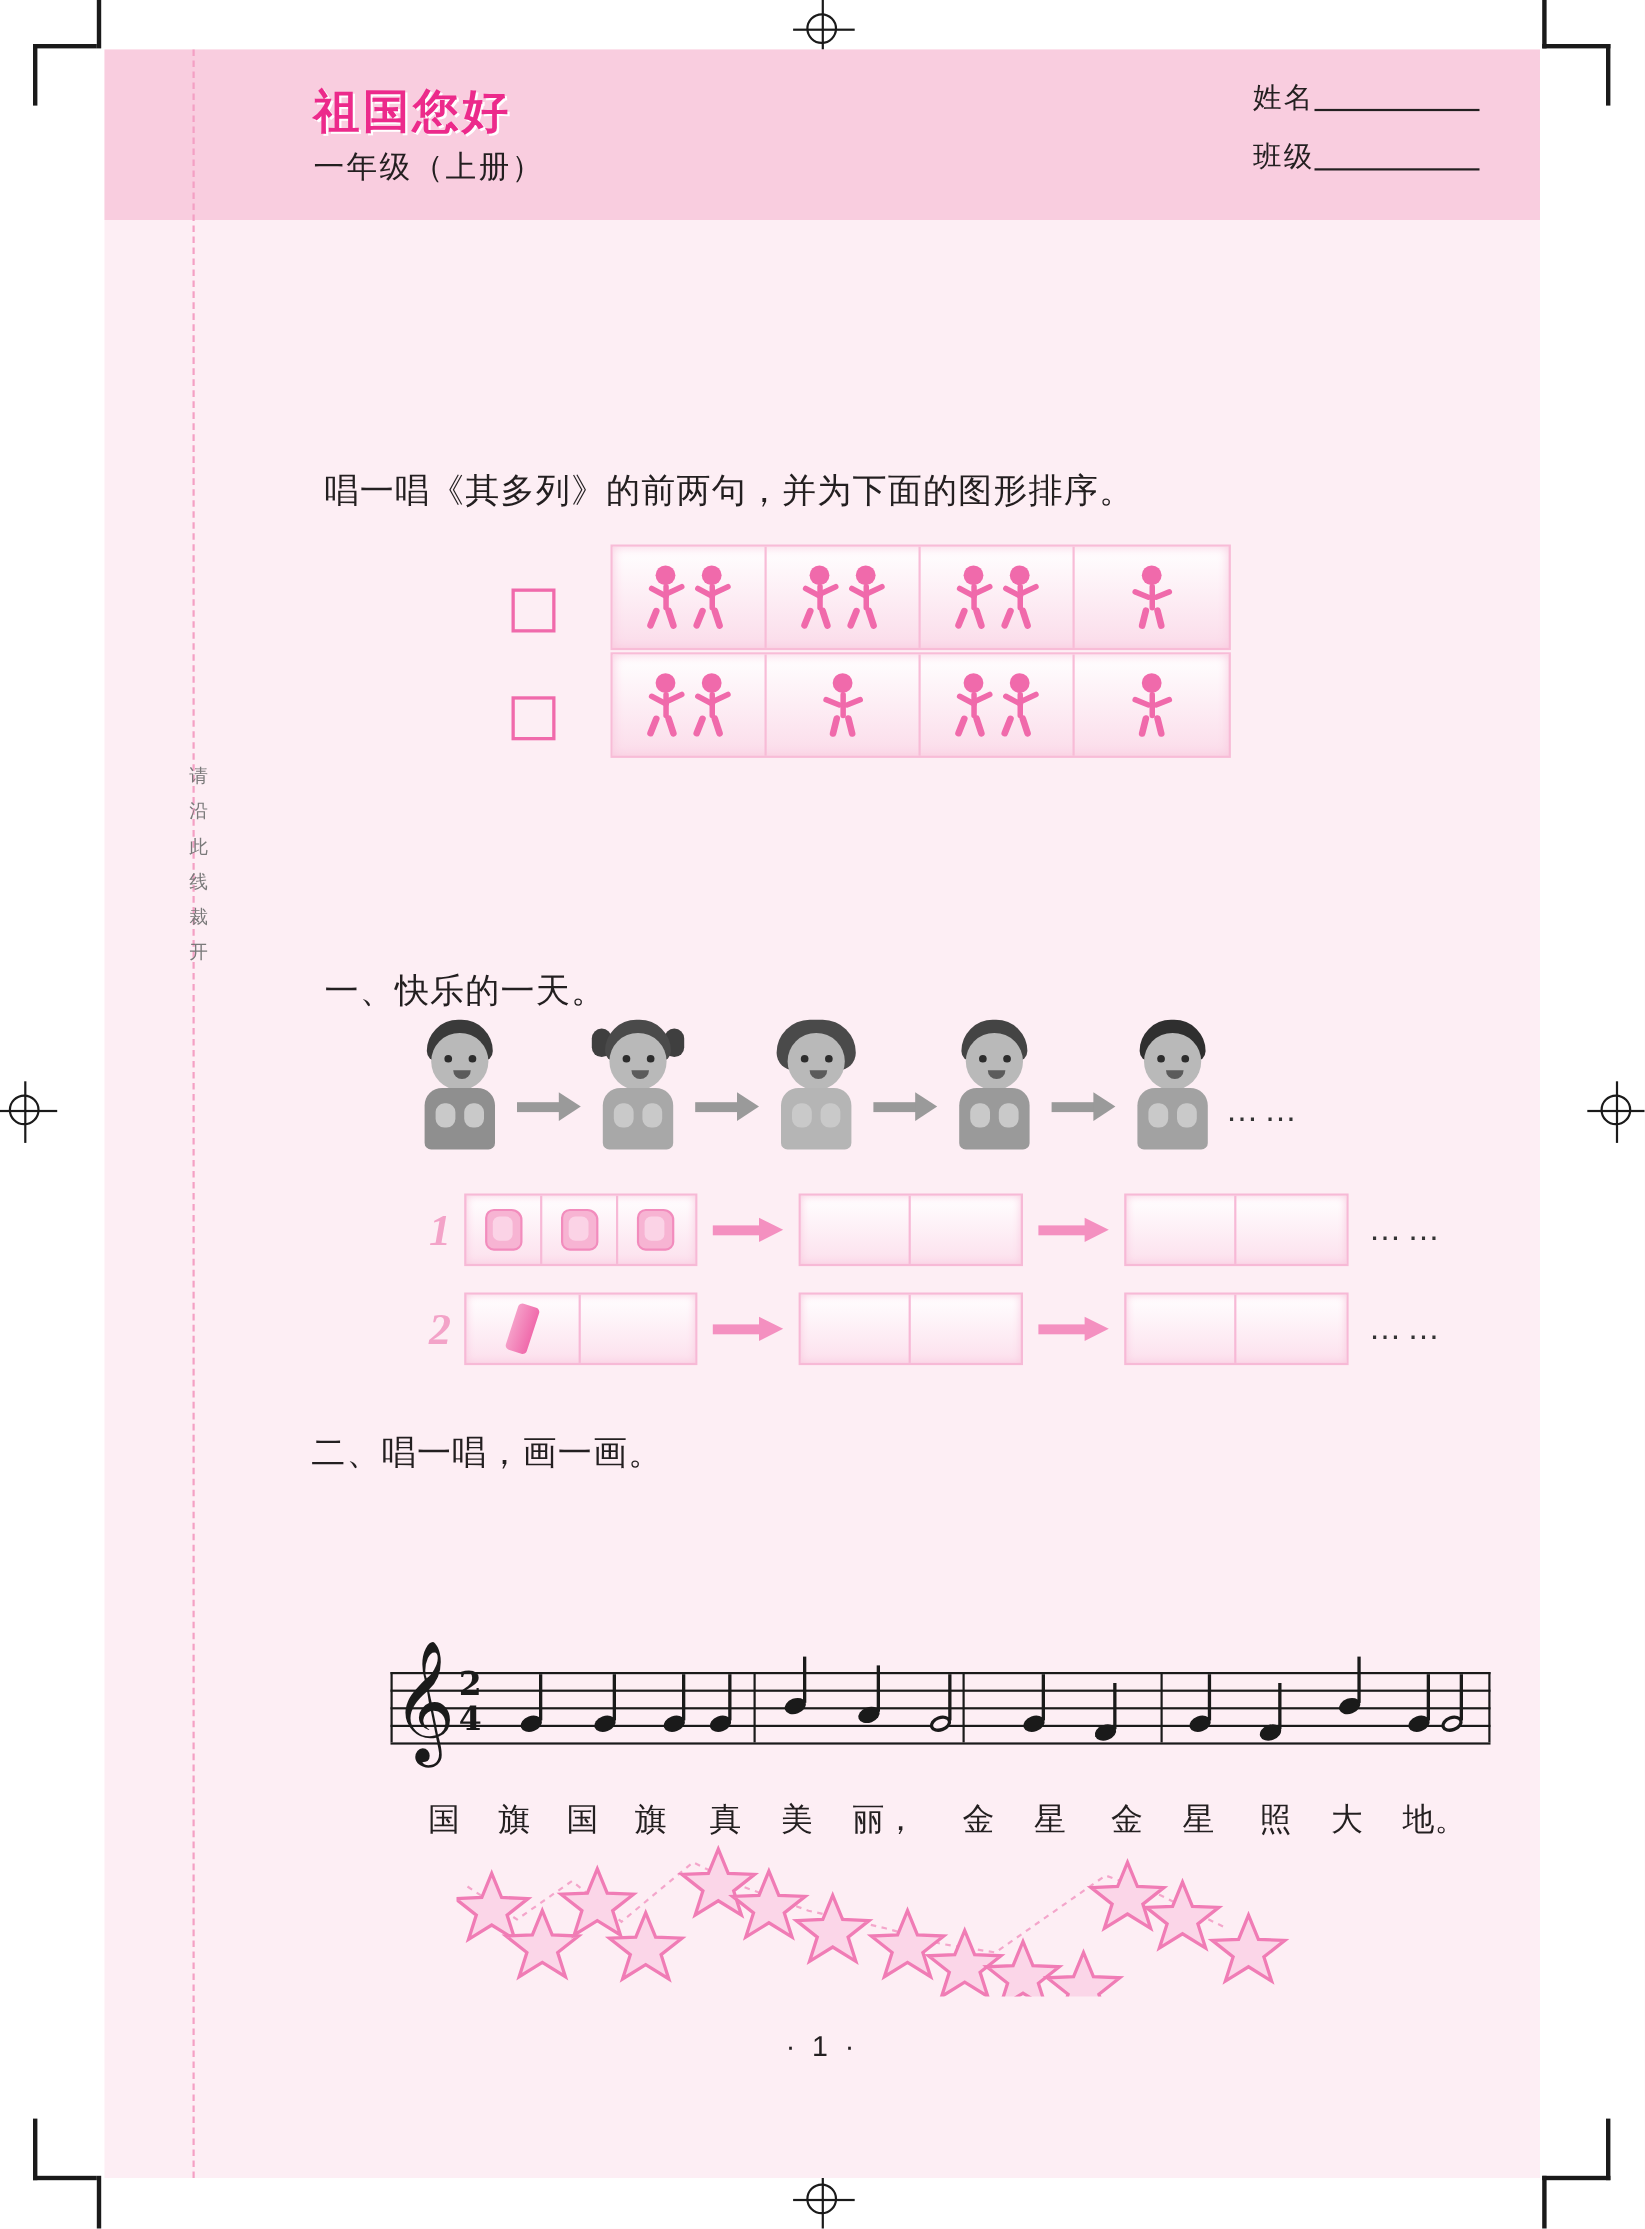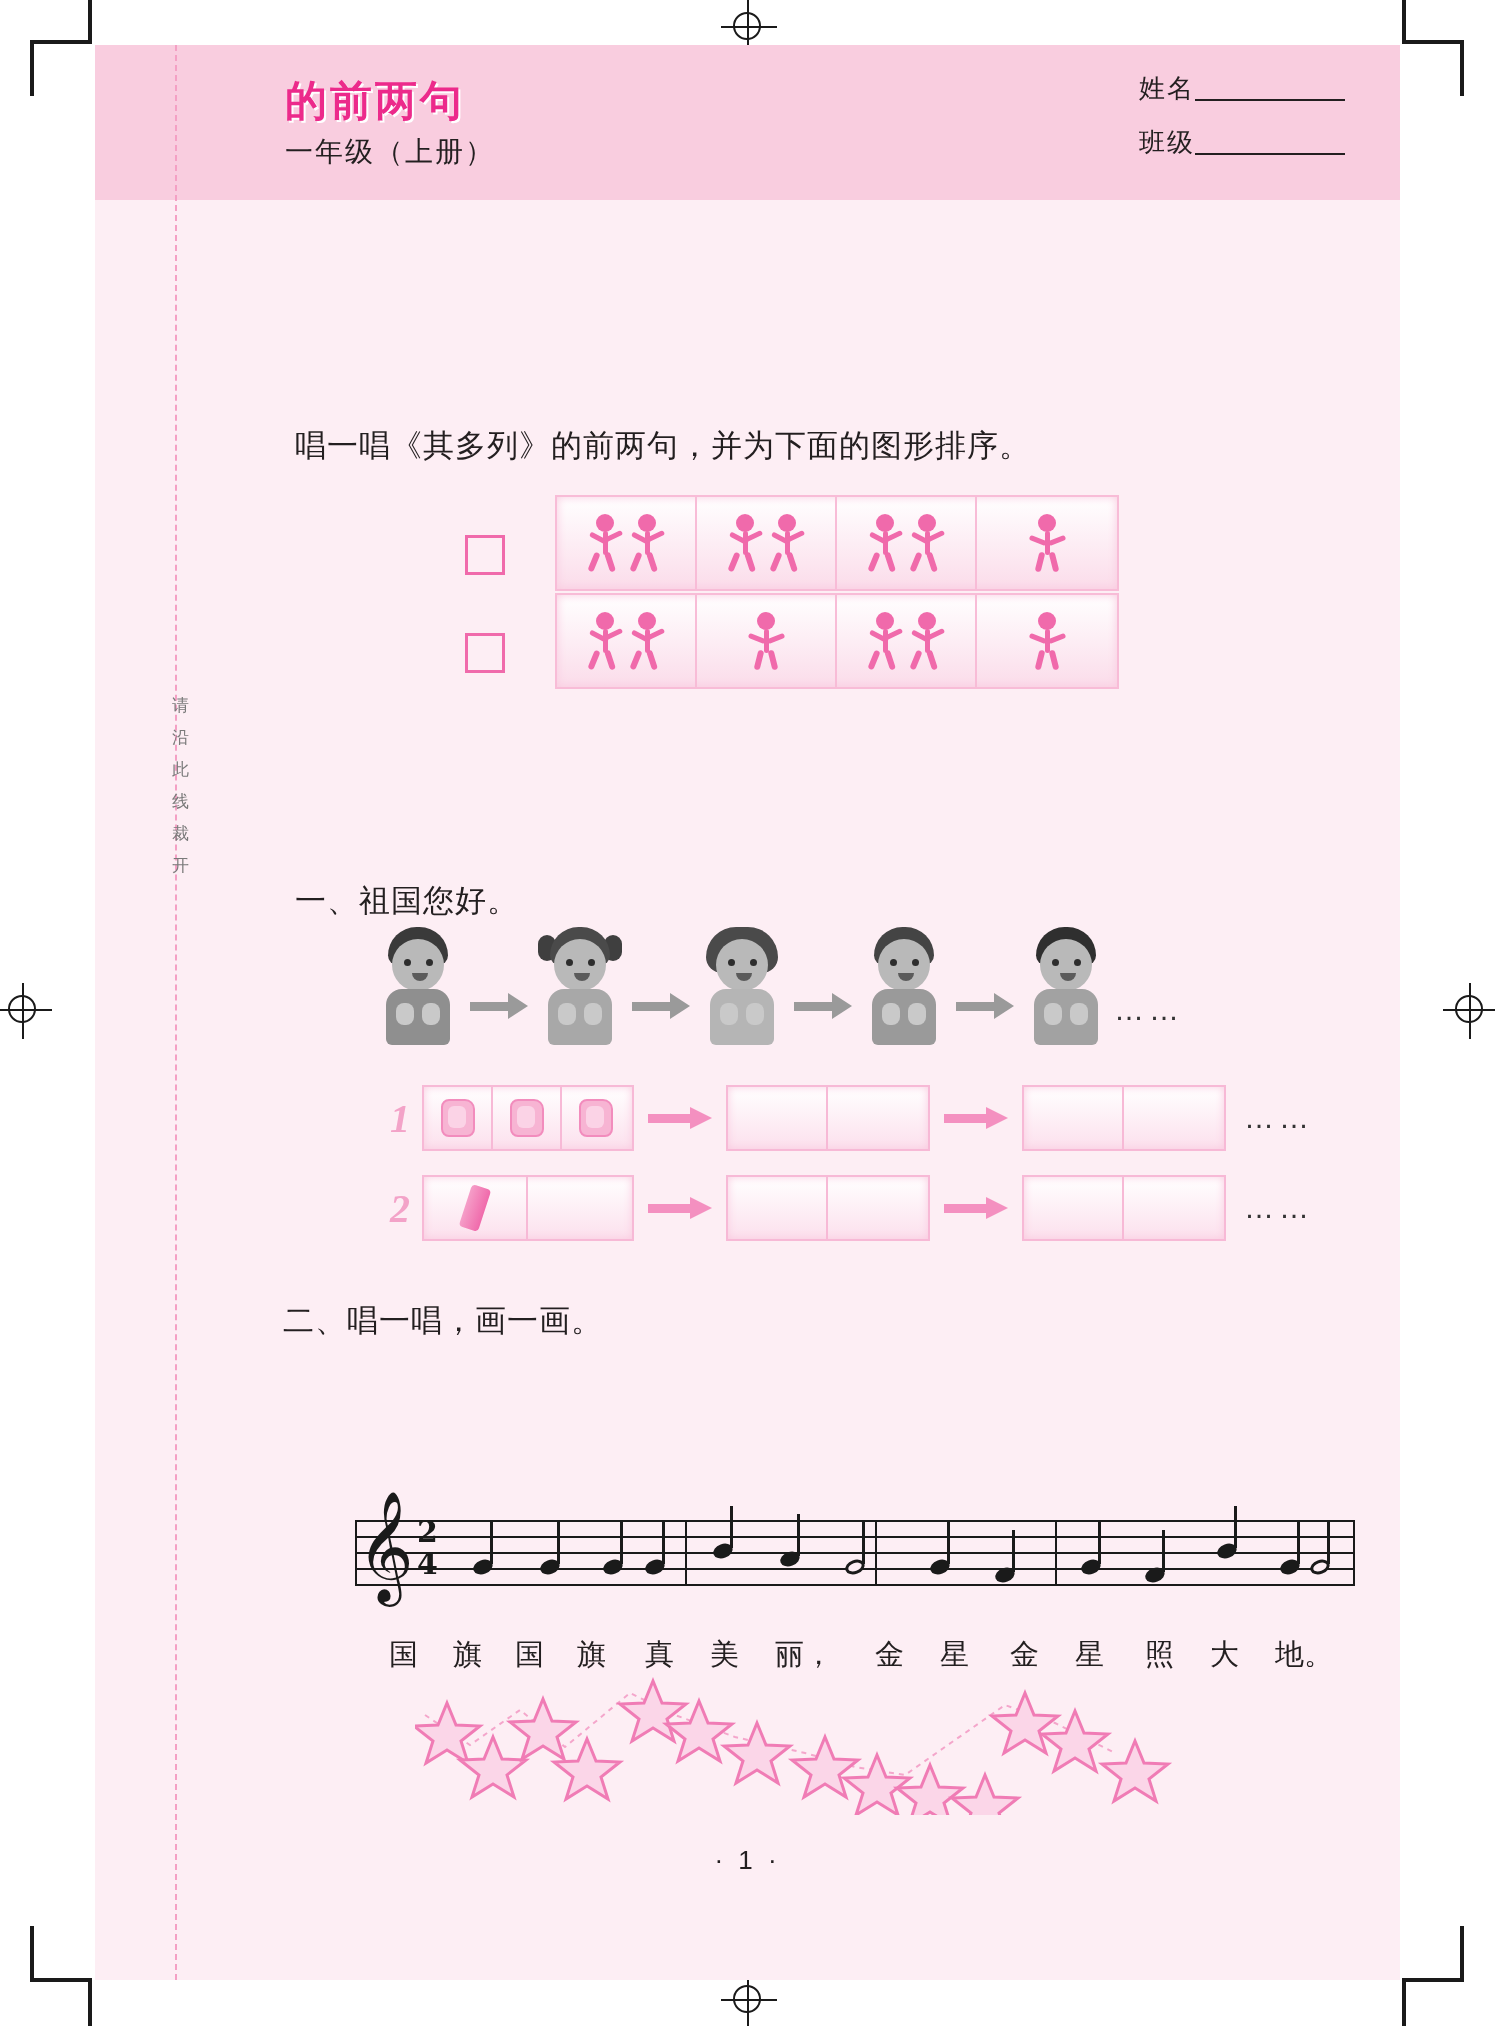--- a/index.html
+++ b/index.html
@@ -110,21 +110,21 @@
 <div class="crop" style="left:1402px;top:1978px;width:4px;height:56px;"></div>
 <div class="crop" style="left:1460px;top:1926px;width:4px;height:56px;"></div>
 <div class="reg" style="left:733px;top:12px;"></div>
 <div class="reg" style="left:733px;top:1985px;"></div>
 <div class="reg" style="left:8px;top:995px;"></div>
 <div class="reg" style="left:1455px;top:995px;"></div>
 
 <div class="page">
   <div class="header"></div>
 
-  <div class="logo">的前两句</div>
+  <div class="logo">祖国您好</div>
   <div class="grade">一年级（上册）</div>
 
   <div class="name-line">
     <span>姓名</span><span class="blank"></span>
   </div>
   <div class="class-line">
     <span>班级</span><span class="blank"></span>
   </div>
 
   <div class="prompt" style="left:200px;top:380px;">唱一唱《其多列》的前两句，并为下面的图形排序。</div>
@@ -251,21 +251,21 @@
           <div class="head"></div>
           <i style="left:16px;top:17px;width:5px;height:24px;"></i>
           <i style="left:0px;top:24px;width:18px;height:5px;transform:rotate(22deg);"></i>
           <i style="left:19px;top:24px;width:18px;height:5px;transform:rotate(-22deg);"></i>
           <i style="left:8px;top:38px;width:6px;height:20px;transform:rotate(14deg);"></i>
           <i style="left:22px;top:38px;width:6px;height:20px;transform:rotate(-14deg);"></i>
         </div>
     </div>
   </div>
 
-  <div class="sub-q" style="left:200px;top:835px;">一、祖国您好。</div>
+  <div class="sub-q" style="left:200px;top:835px;">一、快乐的一天。</div>
 
   <div class="kidwrap" style="left:275px;top:880px;">
     <div class="kid">
       <div class="hair" style="background:#3a3a3a;"></div>
         <div class="face"></div>
       <div class="eye l"></div>
         <div class="eye r"></div>
         <div class="mouth"></div>
       <div class="body" style="background:#8f8f8f;"></div>
         <div class="hand l"></div>

